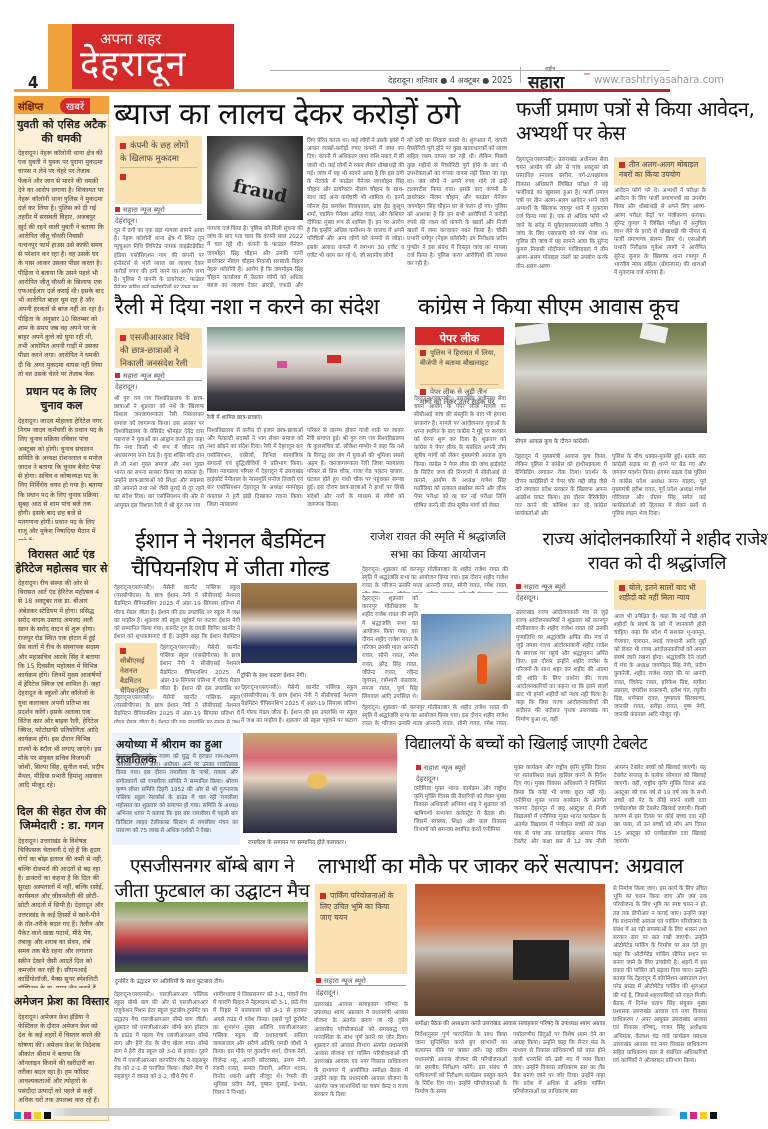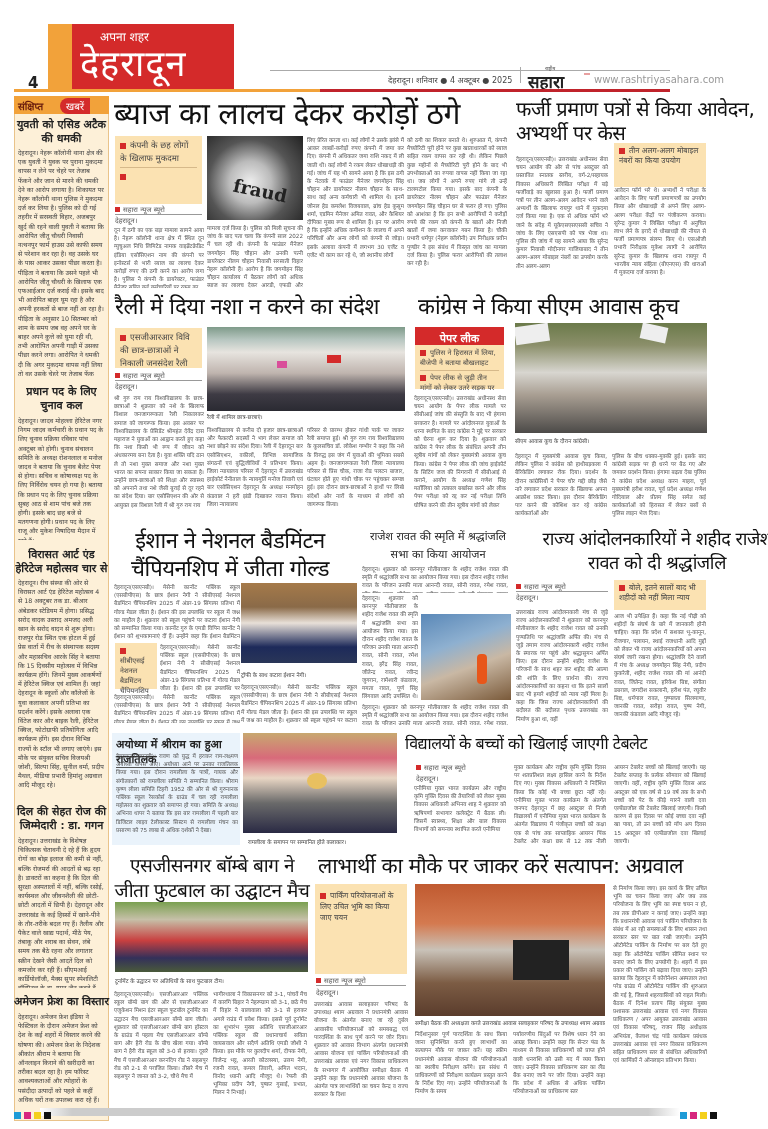--- a/index.html
+++ b/index.html
@@ -1,20 +1,20 @@
 <!DOCTYPE html>
 <html><head>
 <meta charset="utf-8">
 <style>
 *{box-sizing:border-box;margin:0;padding:0}
 body{width:768px;height:1129px;background:#fff;font-family:"DejaVu Sans",sans-serif;color:#222;position:relative;overflow:hidden}
 .abs{position:absolute}
 .masthead{left:48px;top:24px;width:186px;height:66px;background:#d42a2a}
 .masthead-orange{left:48px;top:24px;width:24px;height:66px;background:#f2a23a}
-.mast-small{left:100px;top:28px;color:#fff;font-size:12px;font-family:"DejaVu Serif",serif}
+.mast-small{left:100px;top:28px;color:#fff;font-size:15px;font-family:"DejaVu Serif",serif}
 .mast-big{left:80px;top:42px;color:#fff;font-size:36px;font-family:"DejaVu Serif",serif;letter-spacing:1px;line-height:44px}
 .pagenum{left:28px;top:74px;font-size:15px;font-weight:bold;color:#222}
 .rule-top{left:14px;top:89px;width:310px;height:3px;background:#f2a23a}
 .rule-red{left:320px;top:89px;width:350px;height:3px;background:#c0232b}
 .rule-thin{left:270px;top:70px;width:400px;height:1px;background:#aaa}
 .dateline{left:388px;top:74px;font-size:8px;color:#444}
 .sahara{left:528px;top:70px;font-size:17px;font-weight:bold;color:#222;font-family:"DejaVu Serif",serif}
 .url{left:594px;top:74px;font-size:10px;color:#999}
 .sidebar{left:14px;top:96px;width:95px;height:1025px;background:#fdf0d8;border:1px solid #e9c38a}
 .sidebar-header{left:14px;top:96px;width:95px;height:18px;background:#f2a23a}
@@ -83,40 +83,40 @@
 <div class="abs body-text" style="left:114px;top:226px;width:90px;height:62px;overflow:hidden">दून में ठगी का एक बड़ा मामला सामने आया है। नेहरू कॉलोनी थाना क्षेत्र में स्थित दून म्युचुअल निधि लिमिटेड नामक वाइब्रेंटक्रेडिट इंडिया एसोसिएशन नाम की कंपनी पर इन्वेस्टर्स से भारी ब्याज का लालच देकर करोड़ों रुपए की ठगी करने का आरोप लगा है। पुलिस ने कंपनी के डायरेक्टर, फाउंडर मैनेजर सहित कई कर्मचारियों पर रकम का</div>
 <div class="abs photo" style="left:207px;top:136px;width:96px;height:84px;background:radial-gradient(circle at 45% 55%,#eee 0,#bbb 30%,#555 60%,#222 100%)">
   <div style="position:absolute;left:26px;top:44px;font-size:18px;font-weight:bold;color:#222;transform:rotate(12deg);font-family:'DejaVu Serif',serif">fraud</div>
 </div>
 <div class="abs body-text" style="left:207px;top:224px;width:96px;height:64px;overflow:hidden">मामला दर्ज किया है। पुलिस को मिली सूचना की जांच के बाद पता चला कि कंपनी साल 2022 में चल रही थी। कंपनी के फाउंडर मैनेजर जगमोहन सिंह चौहान और उनकी पत्नी डायरेक्टर नीलम चौहान निवासी सरस्वती विहार नेहरू कॉलोनी हैं। आरोप है कि जगमोहन सिंह चौहान कार्यालय में बैठकर लोगों को अधिक ब्याज का लालच देकर आरडी, एफडी और डीडीएस खाते खोलने के</div>
 <div class="abs body-text" style="left:307px;top:136px;width:97px;height:152px;overflow:hidden">लिए प्रेरित करता था। कई लोगों ने उसके झांसे में आकर लाखों-करोड़ों रुपए कंपनी में जमा कर दिए। कंपनी में अधिकतर जमा राशि नकद में ली जाती थी। कई लोगों ने रकम लेकर धोखाधड़ी की गई। जांच में यह भी सामने आया है कि इस ठगी के नेटवर्क में फाउंडर मैनेजर जगमोहन सिंह चौहान और डायरेक्टर नीलम चौहान के साथ-साथ कई अन्य कर्मचारी भी शामिल थे। इनमें जोनल हेड कमलेश विजयवाल, ब्रांच हेड कुसुम शर्मा, एडमिन मैनेजर अमित रावत, और कैशियर दीपिका मुख्य रूप से शामिल हैं। इन पर आरोप है कि इन्होंने अधिक कमीशन के लालच में अपने परिचितों और अन्य लोगों को कंपनी से जोड़ा। इसके अलावा कंपनी में लगभग 30 एजेंट व एजेंट भी काम कर रहे थे, जो स्थानीय लोगों</div>
 <div class="abs body-text" style="left:407px;top:136px;width:100px;height:152px;overflow:hidden">को ठगी का शिकार बनाते थे। शुरुआत में, कंपनी मैच्योरिटी पूरी होने पर कुछ खाताधारकों को ब्याज सहित रकम वापस कर रही थी। लेकिन पिछले कुछ महीनों से मैच्योरिटी पूरी होने के बाद भी उपभोक्ताओं का रुपया वापस नहीं किया जा रहा था। जब लोगों ने अपने रुपए मांगे तो उन्हें टालमटोल किया गया। इसके बाद कंपनी के डायरेक्टर नीलम चौहान और फाउंडर मैनेजर जगमोहन सिंह चौहान घर से फरार हो गए। पुलिस को आशंका है कि इन सभी आरोपियों ने करोड़ों रुपये की रकम को कंपनी के खातों और निजी खातों में जमा करवाकर गबन किया है। चौकी प्रभारी धर्मपुर (नेहरू कॉलोनी) उप निरीक्षक प्रवीन पुण्डीर ने इस संबंध में विस्तृत जांच का मामला दर्ज किया है। पुलिस फरार आरोपियों की तलाश कर रही है।</div>
 
 <div class="abs headline" style="left:516px;top:97px;font-size:20px;line-height:24px;width:250px;white-space:normal">फर्जी प्रमाण पत्रों से किया आवेदन, अभ्यर्थी पर केस</div>
 <div class="abs body-text" style="left:516px;top:155px;width:92px;height:135px;overflow:hidden">देहरादून(एसएनबी)। उत्तराखंड अधीनस्थ सेवा चयन आयोग की ओर से पांच अक्टूबर को प्रस्तावित स्नातक स्तरीय, वर्ग-2/सहायक विकास अधिकारी लिखित परीक्षा में बड़े फर्जीवाड़े का खुलासा हुआ है। फर्जी प्रमाण पत्रों पर तीन अलग-अलग आवेदन भरने वाले अभ्यर्थी के खिलाफ रायपुर थाने में मुकदमा दर्ज किया गया है। एक से अधिक फॉर्म भरे जाने के संदेह में यूकेएसएसएससी सचिव ने जांच के लिए एसएसपी को पत्र भेजा था। पुलिस की जांच में यह सामने आया कि सुरेन्द्र कुमार निवासी मोदीनगर गाजियाबाद ने तीन अलग-अलग मोबाइल नंबरों का उपयोग करके तीन अलग-अलग</div>
-<div class="abs kicker" style="left:614px;top:143px;width:92px;height:44px;font-size:7.5px;line-height:10px"><span class="sq"></span><span>तीन अलग-अलग मोबाइल नंबरों का किया उपयोग</span></div>
+<div class="abs kicker" style="left:614px;top:157px;width:92px;height:28px;font-size:7.5px;line-height:10px"><span class="sq"></span><span>तीन अलग-अलग मोबाइल नंबरों का किया उपयोग</span></div>
 <div class="abs body-text" style="left:614px;top:186px;width:92px;height:104px;overflow:hidden">आवेदन फॉर्म भरे थे। अभ्यर्थी ने परीक्षा के आवेदन के लिए फर्जी प्रमाणपत्रों का उपयोग किया और धोखाधड़ी से अपने लिए अलग-अलग परीक्षा केंद्रों पर पंजीकरण कराया। सुरेन्द्र कुमार ने लिखित परीक्षा में अनुचित लाभ लेने के इरादे से धोखाधड़ी की नीयत से फर्जी प्रमाणपत्र संलग्न किए थे। एसओजी प्रभारी निरीक्षक मुकेश त्यागी ने आरोपित सुरेन्द्र कुमार के खिलाफ थाना रायपुर में भारतीय न्याय संहिता (बीएनएस) की धाराओं में मुकदमा दर्ज कराया है।</div>
 
 <div class="abs headline" style="left:115px;top:293px;font-size:22px;line-height:28px">रैली में दिया नशा न करने का संदेश</div>
 <div class="abs kicker" style="left:115px;top:328px;width:87px;height:40px"><span class="sq"></span><span>एसजीआरआर विवि की छात्र-छात्राओं ने निकाली जनसंदेश रैली</span></div>
 <div class="abs byline" style="left:115px;top:371px;width:87px;border-bottom:1px solid #999"><span style="display:inline-block;width:5px;height:5px;background:#d42a2a;margin-right:3px"></span><span>सहारा न्यूज ब्यूरो</span></div>
 <div class="abs byline" style="left:115px;top:382px">देहरादून।</div>
 <div class="abs body-text" style="left:114px;top:394px;width:90px;height:124px;overflow:hidden">श्री गुरु राम राय विश्वविद्यालय के छात्र-छात्राओं ने शुक्रवार को नशे के खिलाफ विशाल जनजागरूकता रैली निकालकर समाज को जागरूक किया। इस अवसर पर विश्वविद्यालय के प्रेसिडेंट श्रीमहंत देवेंद्र दास महाराज ने युवाओं का आह्वान करते हुए कहा कि नशा किसी भी रूप में जीवन को अंधकारमय बना देता है। युवा शक्ति यदि ठान ले तो नशा मुक्त समाज और नशा मुक्त भारत का सपना साकार किया जा सकता है। उन्होंने छात्र-छात्राओं को शिक्षा और स्वास्थ्य को अपनाने तथा नशे जैसी बुराई से दूर रहने का संदेश दिया। बार एसोसिएशन की ओर से आयुक्त इस विशाल रैली में श्री गुरु राम राय</div>
 <div class="abs photo" style="left:207px;top:327px;width:198px;height:84px;background:linear-gradient(180deg,#7f9b8a 0,#b7c6c0 15%,#e7e4df 30%,#bfb4ae 55%,#3e3b44 80%,#2a2a32 100%)">
   <div style="position:absolute;left:120px;top:28px;width:14px;height:8px;background:#d42a2a"></div>
   <div style="position:absolute;left:70px;top:34px;width:10px;height:7px;background:#d94f9a"></div>
 </div>
 <div class="abs caption" style="left:207px;top:413px">रैली में शामिल छात्र-छात्राएं।</div>
 <div class="abs body-text" style="left:207px;top:426px;width:96px;height:92px;overflow:hidden">विश्वविद्यालय से करीब दो हजार छात्र-छात्राओं और फैकल्टी सदस्यों ने भाग लेकर समाज को नशा छोड़ने का संदेश दिया। रैली में देहरादून बार एसोसिएशन, वकीलों, विभिन्न सामाजिक संगठनों एवं बुद्धिजीवियों ने प्रतिभाग किया। जिला न्यायालय परिसर में देहरादून में उत्तराखंड हाईकोर्ट नैनीताल के न्यायमूर्ति मनोज तिवारी एवं बार एसोसिएशन देहरादून के अध्यक्ष मनमोहन कंडवाल ने हरी झंडी दिखाकर रवाना किया। जिला न्यायालय</div>
 <div class="abs body-text" style="left:307px;top:426px;width:97px;height:92px;overflow:hidden">परिसर से प्रारम्भ होकर गांधी पार्क पर जाकर रैली समाप्त हुई। श्री गुरु राम राय विश्वविद्यालय के कुलसचिव डॉ. लोकेश गम्भीर ने कहा कि नशे के विरुद्ध इस जंग में युवाओं की भूमिका सबसे अहम है। जनजागरूकता रैली जिला न्यायालय परिसर से प्रिंस चौक, राजा रोड पलटन बाजार, घंटाघर होते हुए गांधी चौक पर पहुंचकर सम्पन्न हुई। इस दौरान छात्र-छात्राओं ने हाथों पर लिखे संदेशों और नारों के माध्यम से लोगों को जागरूक किया।</div>
 
 <div class="abs headline" style="left:418px;top:293px;font-size:22px;line-height:28px">कांग्रेस ने किया सीएम आवास कूच</div>
 <div class="abs redlabel" style="left:415px;top:327px;width:89px">पेपर लीक प्रकरण</div>
 <div class="abs kicker" style="left:415px;top:345px;width:89px;height:44px;font-size:7px;line-height:10px">
-  <div style="border-bottom:1px solid #d6b98a;padding-bottom:2px"><span class="sq"></span><span>पुलिस ने हिरासत में लिया, बीजेपी ने बताया बौखलाहट</span></div>
+  <div style="border-bottom:1px solid #d6b98a;padding-bottom:16px"><span class="sq"></span><span>पुलिस ने हिरासत में लिया, बीजेपी ने बताया बौखलाहट</span></div>
   <div style="padding-top:2px"><span class="sq"></span><span>पेपर लीक से जुड़ी तीन मांगों को लेकर उतरे सड़क पर</span></div>
 </div>
 <div class="abs body-text" style="left:414px;top:394px;width:92px;height:126px;overflow:hidden">देहरादून(एसएनबी)। उत्तराखंड अधीनस्थ सेवा चयन आयोग के पेपर लीक मामले पर सीबीआई जांच की संस्तुति के बाद भी हंगामा बरकरार है। मामले पर आंदोलनरत युवाओं के धरना स्थगित के बाद कांग्रेस ने मुद्दे पर सरकार को घेरना शुरू कर दिया है। शुक्रवार को कांग्रेस ने पेपर लीक के संबंधित अपनी तीन सूत्रीय मांगों को लेकर मुख्यमंत्री आवास कूच किया। कांग्रेस ने पेपर लीक की जांच हाईकोर्ट के सिटिंग जज की निगरानी में सीबीआई से कराने, आयोग के अध्यक्ष गणेश सिंह मर्तोलिया को तत्काल बर्खास्त करने और लीक पेपर परीक्षा को रद्द कर नई परीक्षा तिथि घोषित करने की तीन सूत्रीय मांगों को लेकर</div>
 <div class="abs photo" style="left:515px;top:323px;width:192px;height:110px;background:linear-gradient(180deg,#6b7a4a 0,#8b8f6a 20%,#d8d6d0 45%,#a99f93 65%,#4c4a48 100%)">
   <div style="position:absolute;left:0px;top:2px;width:34px;height:18px;background:#eee;transform:rotate(-8deg)"></div>
   <div style="position:absolute;left:126px;top:2px;width:26px;height:16px;background:#eee;transform:rotate(12deg)"></div>
 </div>
 <div class="abs caption" style="left:515px;top:437px">सीएम आवास कूच के दौरान कांग्रेसी।</div>
 <div class="abs body-text" style="left:515px;top:452px;width:92px;height:70px;overflow:hidden">देहरादून में मुख्यमंत्री आवास कूच किया, लेकिन पुलिस ने कांग्रेस को हाथीबड़कला में बैरिकेडिंग लगाकर रोक दिया। प्रदर्शन के दौरान कांग्रेसियों ने पेपर चोर गद्दी छोड़ जैसे नारे लगाकर प्रदेश सरकार के खिलाफ अपना आक्रोश प्रकट किया। इस दौरान बैरिकेडिंग पार करने की कोशिश कर रहे कांग्रेस कार्यकर्ताओं और</div>
 <div class="abs body-text" style="left:612px;top:452px;width:94px;height:70px;overflow:hidden">पुलिस के बीच धक्का-मुक्की हुई। इसके बाद कांग्रेसी सड़क पर ही धरने पर बैठ गए और जमकर प्रदर्शन किया। हंगामा बढ़ता देख पुलिस ने कांग्रेस प्रदेश अध्यक्ष करन माहरा, पूर्व मुख्यमंत्री हरीश रावत, पूर्व प्रदेश अध्यक्ष गणेश गोदियाल और प्रीतम सिंह समेत कई कार्यकर्ताओं को हिरासत में लेकर बसों से पुलिस लाइन भेज दिया।</div>

